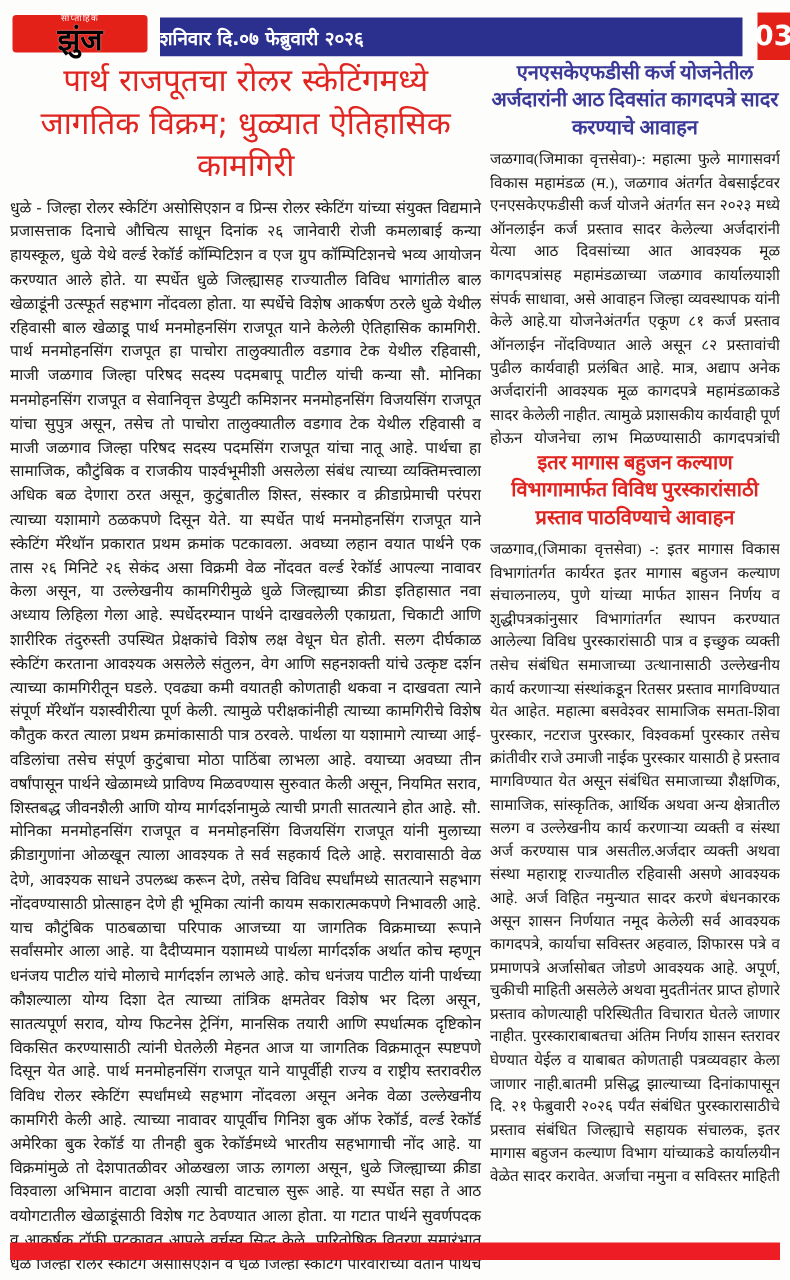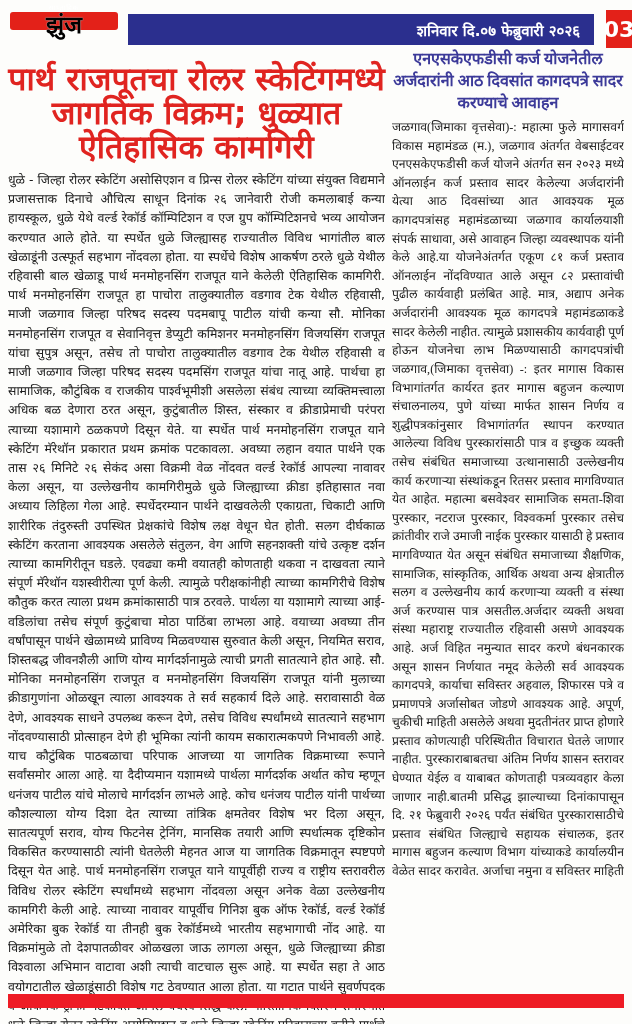--- a/index.html
+++ b/index.html
@@ -8,52 +8,52 @@
     position:relative;
     width:632px; height:1024px;
     background:#fdfdfb;
     overflow:hidden;
     font-family:"DejaVu Sans","Liberation Sans",sans-serif;
     color:#1b1b1b;
   }
   
   .header { position:absolute; top:8px; left:8px; right:0; height:40px; }
   .logo-box {
-    position:absolute; left:2px; top:4px; width:108px; height:18px;
+    position:absolute; left:2px; top:4px; width:108px; height:30px;
     background:var(--brand-red,#e32119);
     border-radius:3px;
-    display:flex; flex-direction:column; align-items:center; justify-content:center;
+    display:flex; flex-direction:column; align-items:center; 
     line-height:1;
   }
   .logo-top { font-size:7px; color:#ffffff; letter-spacing:1px; margin-bottom:1px; }
   .logo-main { font-size:24px; font-weight:bold; color:#000000; text-shadow:0 0 1px #fff; }
   .date-bar {
     position:absolute; left:120px; right:38px; top:6px; height:31px;
     background:var(--brand-blue,#2b2f8e);
-    display:flex; align-items:center; justify-content:flex-end;
+    display:flex; align-items:center; 
     padding-right:14px;
   }
   .date-text { color:#ffffff; font-size:15px; font-weight:bold; }
   .page-num-box {
     position:absolute; right:0; top:2px; width:26px; height:38px;
     background:var(--brand-red,#e32119);
     display:flex; align-items:center; justify-content:center;
   }
   .page-num { color:#ffffff; font-size:22px; font-weight:bold; }
   
   .columns {
     position:absolute; top:48px; left:8px; right:8px; bottom:30px;
     display:flex; gap:7px;
   }
   .col-left  { width:377px; flex:none; }
   .col-right { flex:1; min-width:0;font-family:Liberation Serif, serif; }
   .headline-main {
     color:var(--headline-red,#e02420);
-    font-size:32px; line-height:34px; font-weight:bold;
-    text-align:center; margin:14px 0 6px 0;
+    font-size:25px; line-height:34px; font-weight:normal;
+    text-align:center; margin:0 0 6px 0;
   }
   .headline-sub {
     font-size:16px; line-height:22px; font-weight:bold;
     text-align:center; margin:0 0 4px 0;
   }
   .headline-blue { color:var(--headline-blue,#3c3a99); }
   .headline-red  { color:var(--headline-red,#e02420); }
   .body-text {
     font-size:12.4px; line-height:19.2px;
     text-align:justify;
@@ -93,20 +93,21 @@
       <h1 class="headline-main">पार्थ राजपूतचा रोलर स्केटिंगमध्ये जागतिक विक्रम; धुळ्यात ऐतिहासिक कामगिरी</h1>
       <div class="body-text">धुळे - जिल्हा रोलर स्केटिंग असोसिएशन व प्रिन्स रोलर स्केटिंग यांच्या संयुक्त विद्यमाने प्रजासत्ताक दिनाचे औचित्य साधून दिनांक २६ जानेवारी रोजी कमलाबाई कन्या हायस्कूल, धुळे येथे वर्ल्ड रेकॉर्ड कॉम्पिटिशन व एज ग्रुप कॉम्पिटिशनचे भव्य आयोजन करण्यात आले होते. या स्पर्धेत धुळे जिल्ह्यासह राज्यातील विविध भागांतील बाल खेळाडूंनी उत्स्फूर्त सहभाग नोंदवला होता. या स्पर्धेचे विशेष आकर्षण ठरले धुळे येथील रहिवासी बाल खेळाडू पार्थ मनमोहनसिंग राजपूत याने केलेली ऐतिहासिक कामगिरी. पार्थ मनमोहनसिंग राजपूत हा पाचोरा तालुक्यातील वडगाव टेक येथील रहिवासी, माजी जळगाव जिल्हा परिषद सदस्य पदमबापू पाटील यांची कन्या सौ. मोनिका मनमोहनसिंग राजपूत व सेवानिवृत्त डेप्युटी कमिशनर मनमोहनसिंग विजयसिंग राजपूत यांचा सुपुत्र असून, तसेच तो पाचोरा तालुक्यातील वडगाव टेक येथील रहिवासी व माजी जळगाव जिल्हा परिषद सदस्य पदमसिंग राजपूत यांचा नातू आहे. पार्थचा हा सामाजिक, कौटुंबिक व राजकीय पार्श्वभूमीशी असलेला संबंध त्याच्या व्यक्तिमत्त्वाला अधिक बळ देणारा ठरत असून, कुटुंबातील शिस्त, संस्कार व क्रीडाप्रेमाची परंपरा त्याच्या यशामागे ठळकपणे दिसून येते. या स्पर्धेत पार्थ मनमोहनसिंग राजपूत याने स्केटिंग मॅरेथॉन प्रकारात प्रथम क्रमांक पटकावला. अवघ्या लहान वयात पार्थने एक तास २६ मिनिटे २६ सेकंद असा विक्रमी वेळ नोंदवत वर्ल्ड रेकॉर्ड आपल्या नावावर केला असून, या उल्लेखनीय कामगिरीमुळे धुळे जिल्ह्याच्या क्रीडा इतिहासात नवा अध्याय लिहिला गेला आहे. स्पर्धेदरम्यान पार्थने दाखवलेली एकाग्रता, चिकाटी आणि शारीरिक तंदुरुस्ती उपस्थित प्रेक्षकांचे विशेष लक्ष वेधून घेत होती. सलग दीर्घकाळ स्केटिंग करताना आवश्यक असलेले संतुलन, वेग आणि सहनशक्ती यांचे उत्कृष्ट दर्शन त्याच्या कामगिरीतून घडले. एवढ्या कमी वयातही कोणताही थकवा न दाखवता त्याने संपूर्ण मॅरेथॉन यशस्वीरीत्या पूर्ण केली. त्यामुळे परीक्षकांनीही त्याच्या कामगिरीचे विशेष कौतुक करत त्याला प्रथम क्रमांकासाठी पात्र ठरवले. पार्थला या यशामागे त्याच्या आई-वडिलांचा तसेच संपूर्ण कुटुंबाचा मोठा पाठिंबा लाभला आहे. वयाच्या अवघ्या तीन वर्षांपासून पार्थने खेळामध्ये प्राविण्य मिळवण्यास सुरुवात केली असून, नियमित सराव, शिस्तबद्ध जीवनशैली आणि योग्य मार्गदर्शनामुळे त्याची प्रगती सातत्याने होत आहे. सौ. मोनिका मनमोहनसिंग राजपूत व मनमोहनसिंग विजयसिंग राजपूत यांनी मुलाच्या क्रीडागुणांना ओळखून त्याला आवश्यक ते सर्व सहकार्य दिले आहे. सरावासाठी वेळ देणे, आवश्यक साधने उपलब्ध करून देणे, तसेच विविध स्पर्धांमध्ये सातत्याने सहभाग नोंदवण्यासाठी प्रोत्साहन देणे ही भूमिका त्यांनी कायम सकारात्मकपणे निभावली आहे. याच कौटुंबिक पाठबळाचा परिपाक आजच्या या जागतिक विक्रमाच्या रूपाने सर्वांसमोर आला आहे. या दैदीप्यमान यशामध्ये पार्थला मार्गदर्शक अर्थात कोच म्हणून धनंजय पाटील यांचे मोलाचे मार्गदर्शन लाभले आहे. कोच धनंजय पाटील यांनी पार्थच्या कौशल्याला योग्य दिशा देत त्याच्या तांत्रिक क्षमतेवर विशेष भर दिला असून, सातत्यपूर्ण सराव, योग्य फिटनेस ट्रेनिंग, मानसिक तयारी आणि स्पर्धात्मक दृष्टिकोन विकसित करण्यासाठी त्यांनी घेतलेली मेहनत आज या जागतिक विक्रमातून स्पष्टपणे दिसून येत आहे. पार्थ मनमोहनसिंग राजपूत याने यापूर्वीही राज्य व राष्ट्रीय स्तरावरील विविध रोलर स्केटिंग स्पर्धांमध्ये सहभाग नोंदवला असून अनेक वेळा उल्लेखनीय कामगिरी केली आहे. त्याच्या नावावर यापूर्वीच गिनिश बुक ऑफ रेकॉर्ड, वर्ल्ड रेकॉर्ड अमेरिका बुक रेकॉर्ड या तीनही बुक रेकॉर्डमध्ये भारतीय सहभागाची नोंद आहे. या विक्रमांमुळे तो देशपातळीवर ओळखला जाऊ लागला असून, धुळे जिल्ह्याच्या क्रीडा विश्वाला अभिमान वाटावा अशी त्याची वाटचाल सुरू आहे. या स्पर्धेत सहा ते आठ वयोगटातील खेळाडूंसाठी विशेष गट ठेवण्यात आला होता. या गटात पार्थने सुवर्णपदक व आकर्षक ट्रॉफी पटकावत आपले वर्चस्व सिद्ध केले. पारितोषिक वितरण समारंभात धुळे जिल्हा रोलर स्केटिंग असोसिएशन व धुळे जिल्हा स्केटिंग परिवाराच्या वतीने पार्थचे मनःपूर्वक अभिनंदन करण्यात आले. आयोजकांनी त्याच्या उज्ज्वल भवितव्याबद्दल शुभेच्छा व्यक्त करत, अशीच मेहनत, शिस्त आणि सातत्य कायम ठेवण्याचा सल्ला दिला. स्पर्धेच्या निमित्ताने धुळे शहरात क्रीडाप्रेमी वातावरण निर्माण झाले होते. पालक, प्रशिक्षक, खेळाडू आणि नागरिकांनी मोठ्या संख्येने उपस्थिती लावून या उपक्रमाला उत्स्फूर्त प्रतिसाद दिला. विशेषतः एवढ्या कमी वयात जागतिक विक्रम करणाऱ्या पार्थच्या कामगिरीने अनेक पालकांना आपल्या मुलांना खेळांकडे वळवण्याची आणि प्रोत्साहन देण्याची नवी प्रेरणा मिळाली आहे. धुळ्यातील हा कमी वयाचा खेळाडू सध्या सर्वत्र कौतुकाचा विषय ठरत असून, भविष्यात आंतरराष्ट्रीय स्तरावर भारताचे नाव उज्ज्वल करेल, असा विश्वास क्रीडा क्षेत्रातील जाणकार व्यक्त करत आहेत. पार्थच्या या दैदीप्यमान यशाबद्दल झुंज वृत्तपत्र व ध्येय न्यूजचे संपादक संदीप महाजन यांच्यातर्फे त्याचे मनःपूर्वक अभिनंदन करण्यात आले आहे.</div>
     </div>
 
     <div class="col-right">
       <article class="article-1">
         <h2 class="headline-sub headline-blue">एनएसकेएफडीसी कर्ज योजनेतील अर्जदारांनी आठ दिवसांत कागदपत्रे सादर करण्याचे आवाहन</h2>
         <div class="body-text body-a1">जळगाव(जिमाका वृत्तसेवा)-: महात्मा फुले मागासवर्ग विकास महामंडळ (म.), जळगाव अंतर्गत वेबसाईटवर एनएसकेएफडीसी कर्ज योजने अंतर्गत सन २०२३ मध्ये ऑनलाईन कर्ज प्रस्ताव सादर केलेल्या अर्जदारांनी येत्या आठ दिवसांच्या आत आवश्यक मूळ कागदपत्रांसह महामंडळाच्या जळगाव कार्यालयाशी संपर्क साधावा, असे आवाहन जिल्हा व्यवस्थापक यांनी केले आहे.या योजनेअंतर्गत एकूण ८१ कर्ज प्रस्ताव ऑनलाईन नोंदविण्यात आले असून ८२ प्रस्तावांची पुढील कार्यवाही प्रलंबित आहे. मात्र, अद्याप अनेक अर्जदारांनी आवश्यक मूळ कागदपत्रे महामंडळाकडे सादर केलेली नाहीत. त्यामुळे प्रशासकीय कार्यवाही पूर्ण होऊन योजनेचा लाभ मिळण्यासाठी कागदपत्रांची पूर्तता करणे आवश्यक आहे.विहित मुदतीत कागदपत्रे सादर न केल्यास संबंधित ऑनलाईन कर्ज प्रस्ताव रद्द करण्यात येतील. तसेच कागदपत्रे सादर न करणाऱ्या अर्जदारांना कर्जाची आवश्यकता नसल्याचे गृहीत धरून पुढील कार्यवाही करण्यात येईल, असेही महामंडळाकडून स्पष्ट करण्यात आले आहे.</div>
       </article>
       <article class="article-2">
+        <h2 class="headline-sub headline-red">इतर मागास बहुजन कल्याण विभागामार्फत विविध पुरस्कारांसाठी प्रस्ताव पाठविण्याचे आवाहन</h2>
         <div class="body-text body-a2">जळगाव,(जिमाका वृत्तसेवा) -: इतर मागास विकास विभागांतर्गत कार्यरत इतर मागास बहुजन कल्याण संचालनालय, पुणे यांच्या मार्फत शासन निर्णय व शुद्धीपत्रकांनुसार विभागांतर्गत स्थापन करण्यात आलेल्या विविध पुरस्कारांसाठी पात्र व इच्छुक व्यक्ती तसेच संबंधित समाजाच्या उत्थानासाठी उल्लेखनीय कार्य करणाऱ्या संस्थांकडून रितसर प्रस्ताव मागविण्यात येत आहेत. महात्मा बसवेश्वर सामाजिक समता-शिवा पुरस्कार, नटराज पुरस्कार, विश्वकर्मा पुरस्कार तसेच क्रांतीवीर राजे उमाजी नाईक पुरस्कार यासाठी हे प्रस्ताव मागविण्यात येत असून संबंधित समाजाच्या शैक्षणिक, सामाजिक, सांस्कृतिक, आर्थिक अथवा अन्य क्षेत्रातील सलग व उल्लेखनीय कार्य करणाऱ्या व्यक्ती व संस्था अर्ज करण्यास पात्र असतील.अर्जदार व्यक्ती अथवा संस्था महाराष्ट्र राज्यातील रहिवासी असणे आवश्यक आहे. अर्ज विहित नमुन्यात सादर करणे बंधनकारक असून शासन निर्णयात नमूद केलेली सर्व आवश्यक कागदपत्रे, कार्याचा सविस्तर अहवाल, शिफारस पत्रे व प्रमाणपत्रे अर्जासोबत जोडणे आवश्यक आहे. अपूर्ण, चुकीची माहिती असलेले अथवा मुदतीनंतर प्राप्त होणारे प्रस्ताव कोणत्याही परिस्थितीत विचारात घेतले जाणार नाहीत. पुरस्काराबाबतचा अंतिम निर्णय शासन स्तरावर घेण्यात येईल व याबाबत कोणताही पत्रव्यवहार केला जाणार नाही.बातमी प्रसिद्ध झाल्याच्या दिनांकापासून दि. २१ फेब्रुवारी २०२६ पर्यंत संबंधित पुरस्कारासाठीचे प्रस्ताव संबंधित जिल्ह्याचे सहायक संचालक, इतर मागास बहुजन कल्याण विभाग यांच्याकडे कार्यालयीन वेळेत सादर करावेत. अर्जाचा नमुना व सविस्तर माहिती सहायक संचालक, इतर मागास बहुजन कल्याण जळगाव, डॉ. बाबासाहेब आंबेडकर सामाजिक न्याय भवन, दुसरा मजला, मायादेवी मंदिरासमोर, महाबळ रोड, जळगाव येथे कार्यालयीन वेळेत उपलब्ध असल्याचे सहायक संचालक योगेश पाटील यांनी प्रसिद्धीपत्रकाद्वारे कळविले आहे.</div>
       </article>
     </div>
 
   </div>
 
   <div class="bottom-bar" style="background: rgb(238, 28, 37);"></div>
 
 </div>
 

